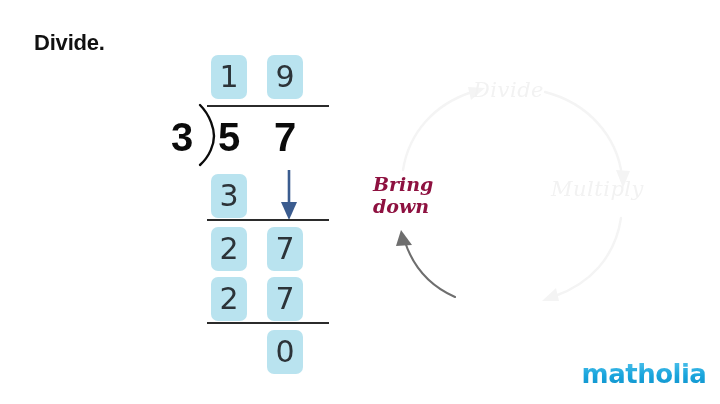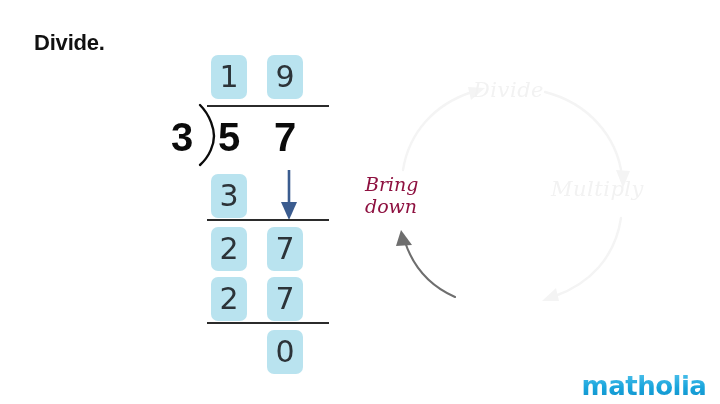--- a/index.html
+++ b/index.html
@@ -68,34 +68,34 @@
     font-size:21px;
     color:#f2f2f2;
     white-space:nowrap;
     letter-spacing:0.5px;
   }
   #cyc-divide{left:118px;top:8px;}
   #cyc-multiply{left:196px;top:107px;}
   #cyc-subtract{left:100px;top:208px;}
 
   #cyc-bringdown{
-    position:absolute;left:10px;top:104px;
+    position:absolute;left:18px;top:104px;
     font-family:"DejaVu Serif",serif;
-    font-style:italic;font-weight:normal;
+    font-style:italic;font-weight:bold;
     font-size:19px;
     color:#8e1140;
     line-height:1.15;
     text-align:left;
     white-space:pre-line;
   }
 
   
   #logo{
     position:absolute;left:578px;top:356px;
-    width:132px;height:36px;margin-top:12px;
+    width:132px;height:36px;
   }
   #logo-text{
     position:absolute;left:0;top:0;
     width:132px;height:36px;
     display:flex;align-items:center;justify-content:center;
     font-family:"DejaVu Sans",sans-serif;
     font-weight:bold;
     font-size:26px;
     letter-spacing:-0.5px;
     color:#1ba7dd;

